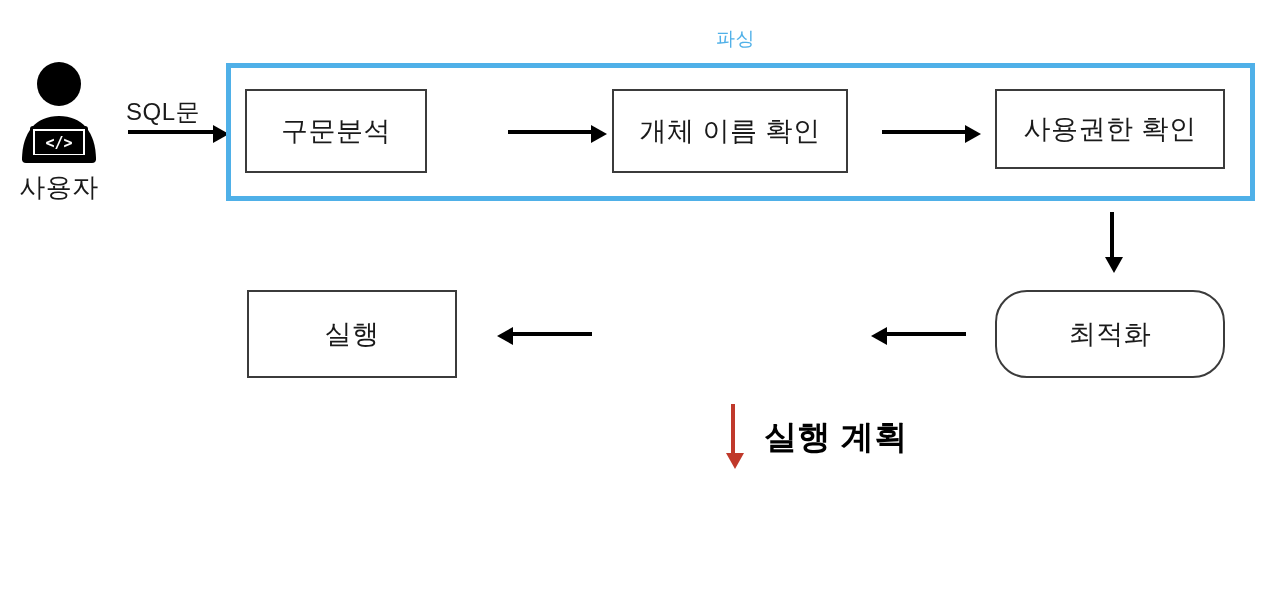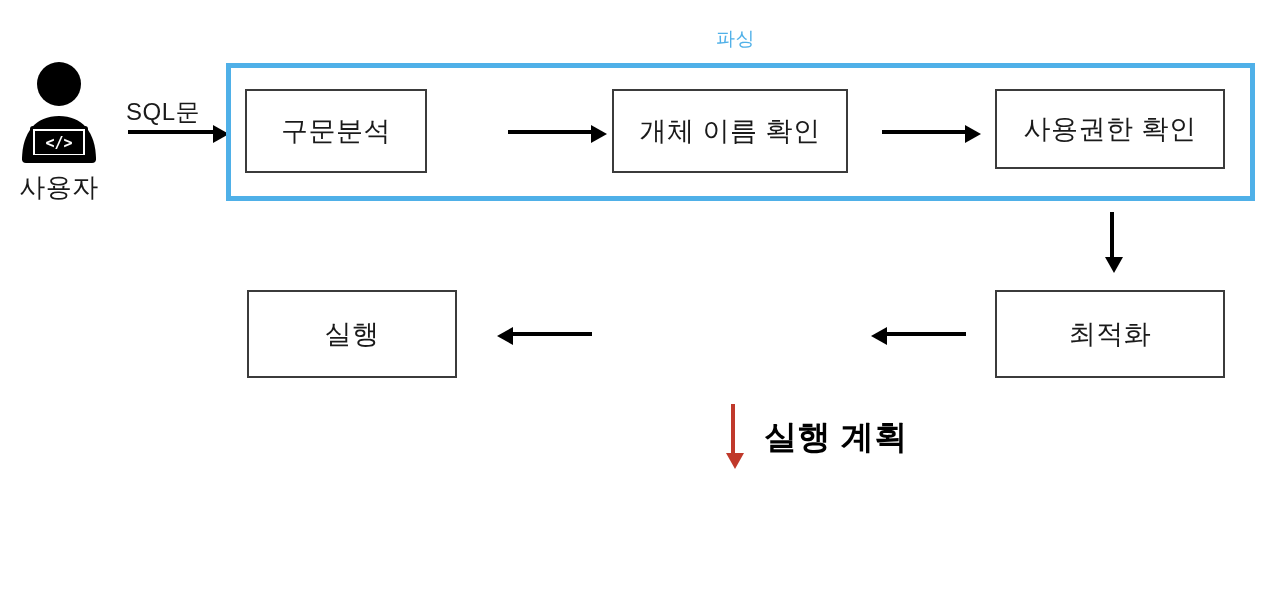--- a/index.html
+++ b/index.html
@@ -148,21 +148,21 @@
   <div class="abs arrow-h right" style="left:882px; top:130px; width:84px;">
     <span class="head"></span>
   </div>
 
   <div class="abs pbox" style="left:995px; top:89px; width:230px; height:80px;">사용권한 확인</div>
 
   <div class="abs arrow-v" style="left:1110px; top:212px; height:46px;">
     <span class="head"></span>
   </div>
 
-  <div class="abs pbox" style="left:995px; top:290px; width:230px; height:88px;">최적화</div>
+  <div class="abs pbox" style="left:995px; top:290px; width:230px; height:88px;border-radius:32px;">최적화</div>
 
   <div class="abs arrow-h left" style="left:886px; top:332px; width:80px;">
     <span class="head"></span>
   </div>
 
 
   <div class="abs arrow-h left" style="left:512px; top:332px; width:80px;">
     <span class="head"></span>
   </div>
 

